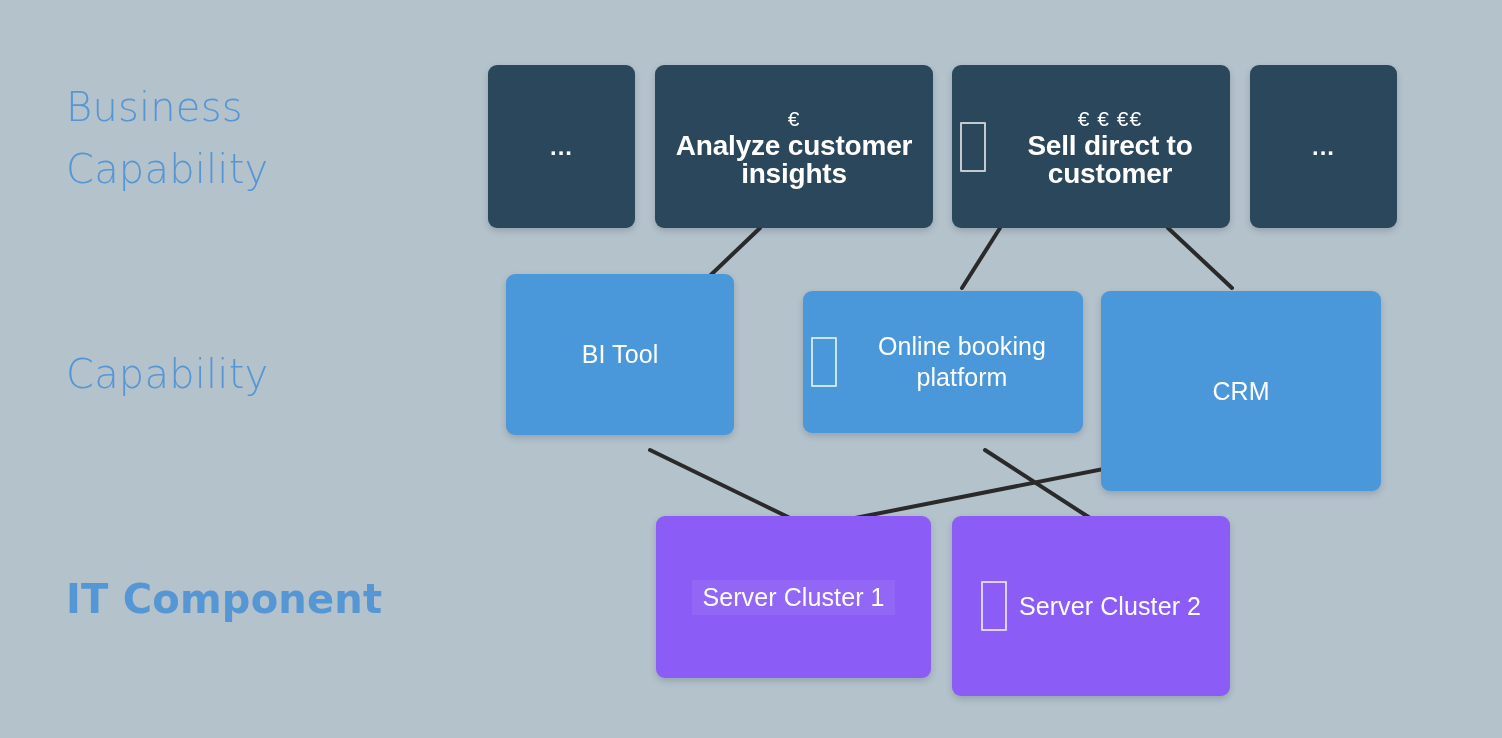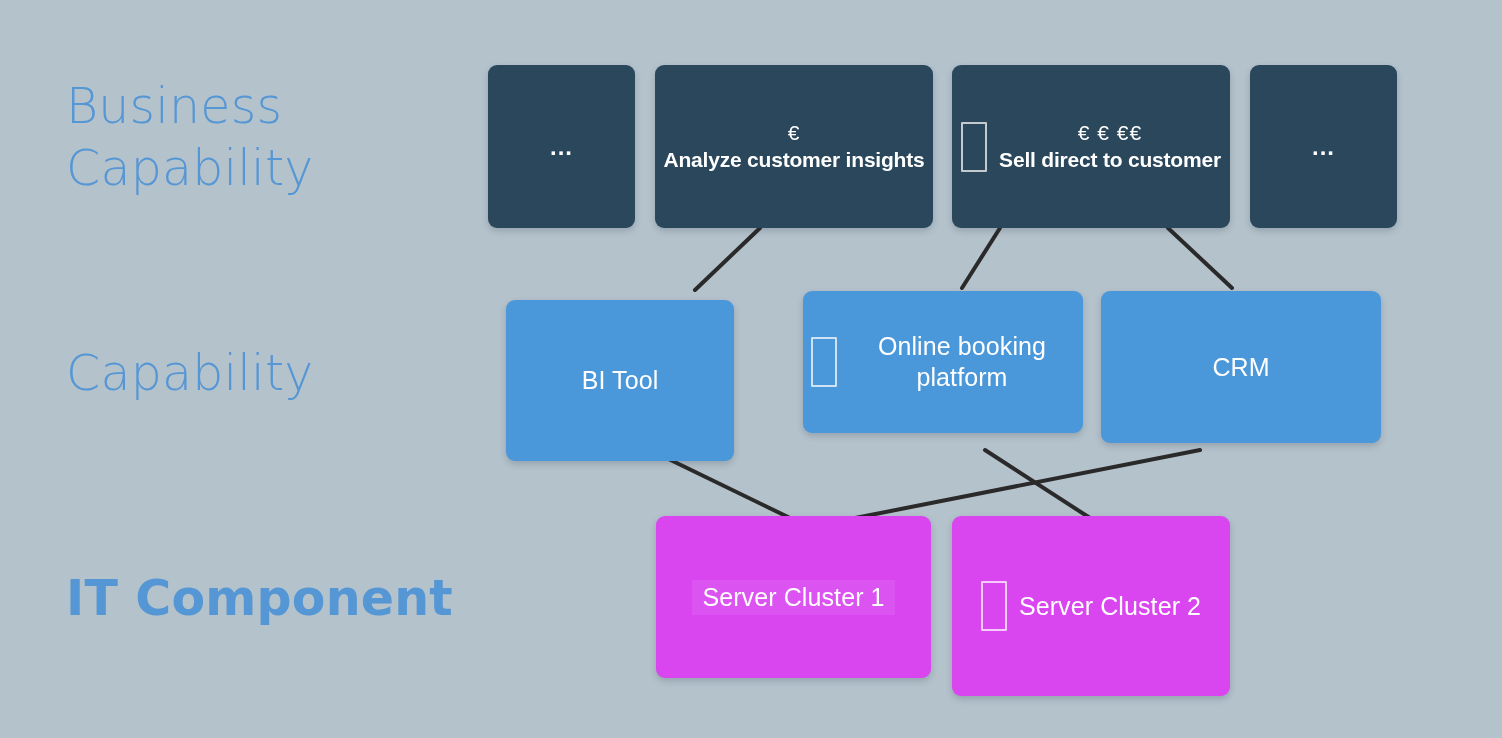--- a/index.html
+++ b/index.html
@@ -19,21 +19,21 @@
     left: 0; top: 0;
     width: 1502px;
     height: 738px;
   }
   
   .row-label {
     position: absolute;
     color: #5596d4;
     font-family: "DejaVu Sans", sans-serif;
     font-weight: 300;
-    font-size: 49px;
+    font-size: 40px;
     line-height: 62px;
     letter-spacing: 0.2px;
     white-space: pre-line;
     text-align: left;
   }
   #label-business   { left: 66px;  top: 76px;  }
   #label-application{ left: 66px;  top: 343px; }
   #label-itcomp     { left: 66px;  top: 568px; font-weight: bold; }
 
   
@@ -94,21 +94,21 @@
     background: #2a475c;
   }
   .bc .euros {
     font-size: 21px;
     line-height: 26px;
     letter-spacing: 1px;
     font-weight: 400;
     white-space: pre;
   }
   .bc .title {
-    font-size: 21px;
+    font-size: 28px;
     line-height: 28px;
     font-weight: bold;
     letter-spacing: -0.2px;
   }
   .ellipsis-text {
     font-size: 24px;
     font-weight: bold;
     letter-spacing: 1px;
     line-height: 10px;
   }
@@ -119,21 +119,21 @@
   }
   .app .title {
     font-size: 25px;
     line-height: 31px;
     font-weight: 400;
     letter-spacing: 0.1px;
   }
 
   
   .itc {
-    background: #d946ef;
+    background: #8b5cf6;
   }
   .itc .title {
     font-size: 25px;
     line-height: 31px;
     font-weight: 400;
     letter-spacing: 0.1px;
   }
   .itc .title.highlight {
     background: rgba(255,255,255,0.07);
     padding: 2px 10px;
@@ -190,40 +190,40 @@
   </div>
 
   <div class="node bc" style="left:1250px; top:65px; width:147px; height:163px;">
     <div class="inner">
       <div class="textcol">
         <div class="ellipsis-text">...</div>
       </div>
     </div>
   </div>
 
-  <div class="node app" style="left:506px; top:300px; width:228px; height:161px;">
+  <div class="node app" style="left:506px; top:274px; width:228px; height:161px;">
     <div class="inner">
       <div class="textcol">
         <div class="title">BI Tool</div>
       </div>
     </div>
   </div>
 
   <div class="node app" style="left:803px; top:291px; width:280px; height:142px;">
     <div class="inner">
       <span class="tofu"></span>
       <div class="textcol">
         <div class="title">Online
 booking
 platform</div>
       </div>
     </div>
   </div>
 
-  <div class="node app" style="left:1101px; top:291px; width:280px; height:152px;">
+  <div class="node app" style="left:1101px; top:291px; width:280px; height:200px;">
     <div class="inner">
       <div class="textcol">
         <div class="title">CRM</div>
       </div>
     </div>
   </div>
 
   <div class="node itc" style="left:656px; top:516px; width:275px; height:162px;">
     <div class="inner">
       <div class="textcol">

